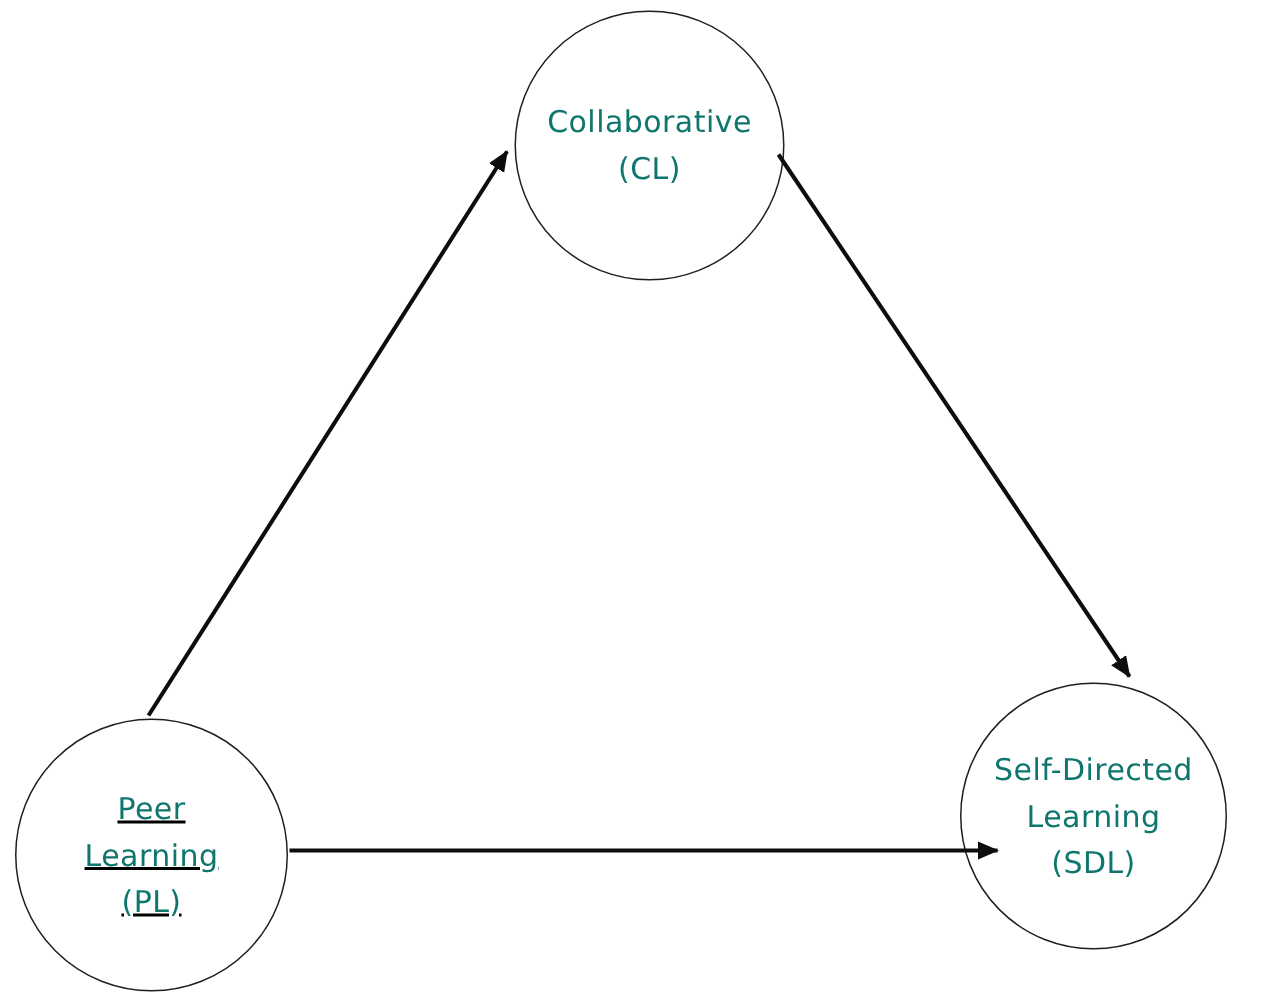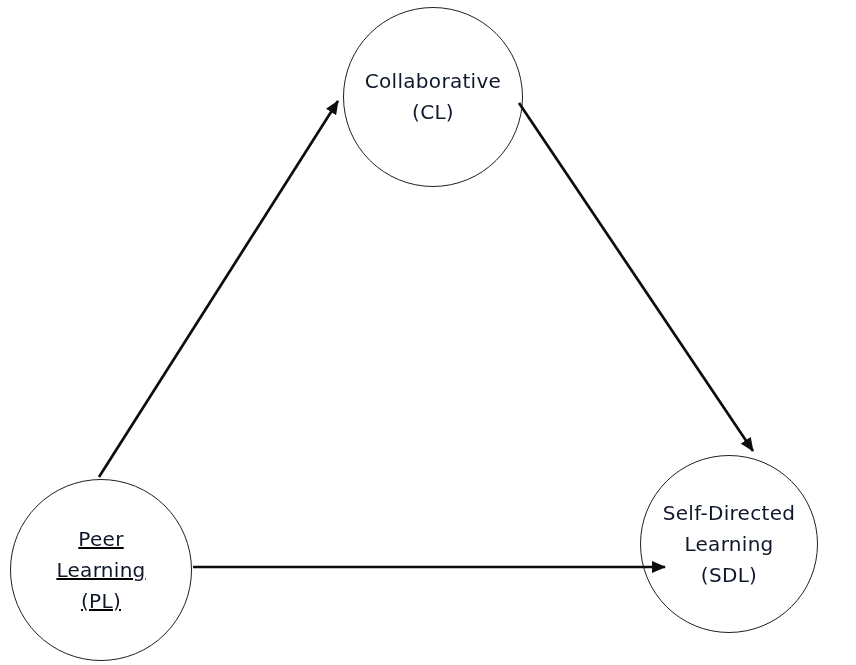--- a/index.html
+++ b/index.html
@@ -24,21 +24,21 @@
     flex-direction: column;
     align-items: center;
     justify-content: center;
     text-align: center;
     box-sizing: border-box;
   }
   .node .line {
     display: block;
     font-size: 20px;
     line-height: 31px;
-    color: #0f172a;
+    color: #0f766e;
     letter-spacing: 0.3px;
     white-space: nowrap;
   }
   .node-cl  { left: 343px; top: 7px;   width: 180px; height: 180px; }
   .node-pl  { left: 10px;  top: 479px; width: 182px; height: 182px; text-decoration: underline; }
   .node-sdl { left: 640px; top: 455px; width: 178px; height: 178px; }
   .edges-layer {
     position: absolute;
     left: 0;
     top: 0;

